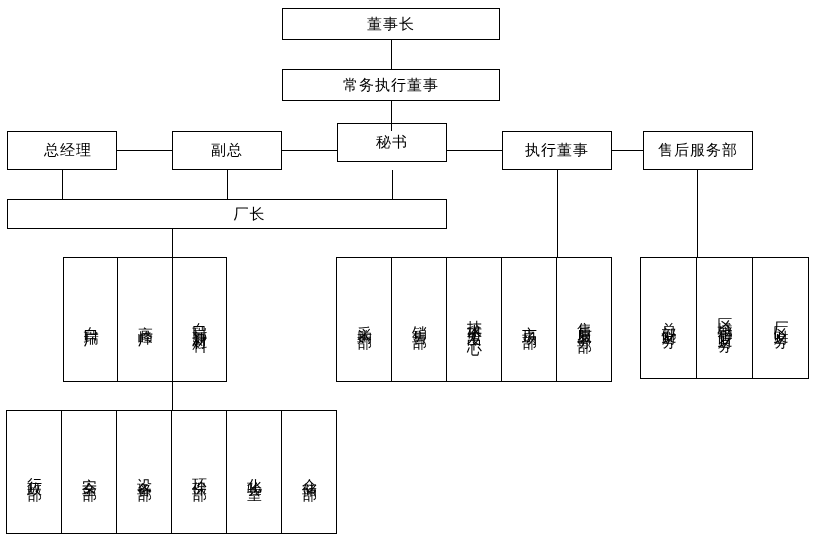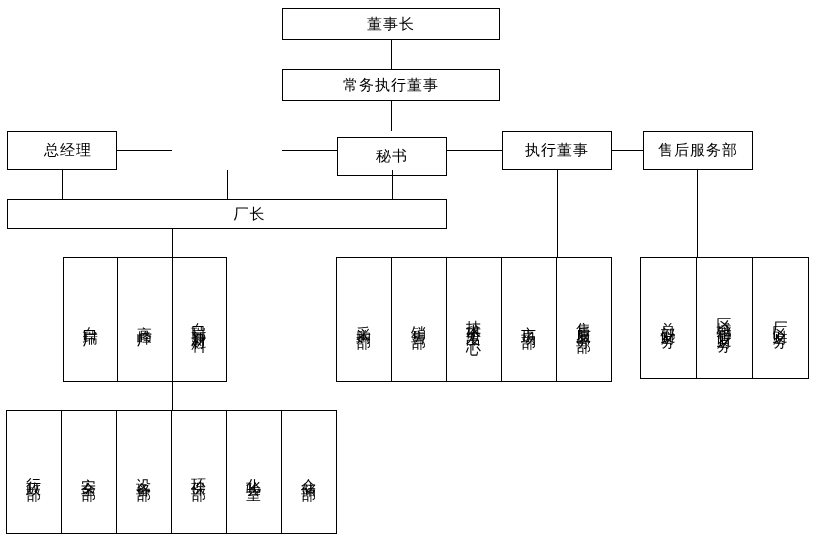--- a/index.html
+++ b/index.html
@@ -1,21 +1,21 @@
 <!DOCTYPE html>
 <html><head>
 <meta charset="utf-8">
 <style>
   html, body { margin: 0; padding: 0; background: #ffffff; }
   #canvas {
     position: relative;
     width: 820px;
     height: 553px;
     background: #ffffff;
-    font-family: Liberation Sans, sans-serif;
+    font-family: Liberation Serif, serif;
     color: #000000;
     overflow: hidden;
   }
   .box {
     position: absolute;
     box-sizing: border-box;
     border: 1px solid #000000;
     background: #ffffff;
     display: flex;
     align-items: center;
@@ -54,21 +54,22 @@
 </style>
 </head>
 <body>
 
 <div id="canvas">
 
   <div class="box" style="left:282px; top:8px; width:218px; height:32px;">董事长</div>
   <div class="box" style="left:282px; top:69px; width:218px; height:32px;">常务执行董事</div>
 
   <div class="box" style="left:7px; top:131px; width:110px; height:39px;padding-left:12px;">总经理</div>
-  <div class="box" style="left:337px; top:137px; width:110px; height:39px;">秘书</div>
+  <div class="box" style="left:172px; top:131px; width:110px; height:39px;">副总</div>
+  <div class="box" style="left:337px; top:123px; width:110px; height:39px;">秘书</div>
   <div class="box" style="left:502px; top:131px; width:110px; height:39px;">执行董事</div>
   <div class="box" style="left:643px; top:131px; width:110px; height:39px;">售后服务部</div>
 
   <div class="box" style="left:7px; top:199px; width:440px; height:30px;padding-left:45px;">厂长</div>
 
   <div class="group" style="left:63px; top:257px; width:164px; height:125px;">
     <div class="vcol">
       <span class="vtext">白瑞厂</span>
       </div>
     <div class="vcol">

